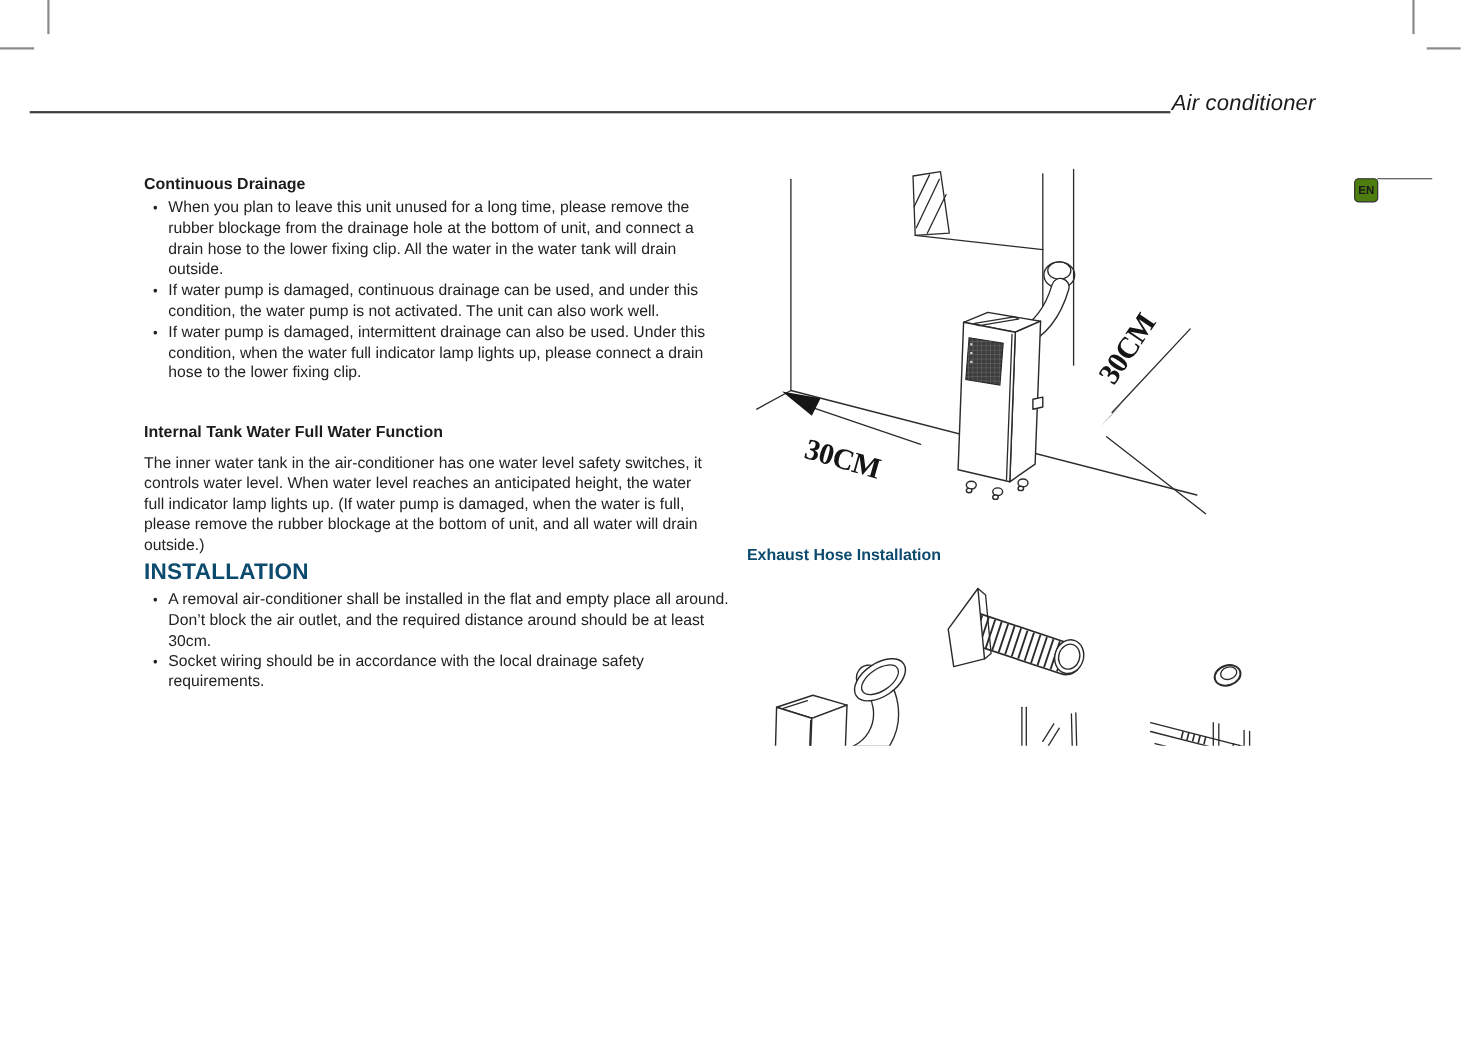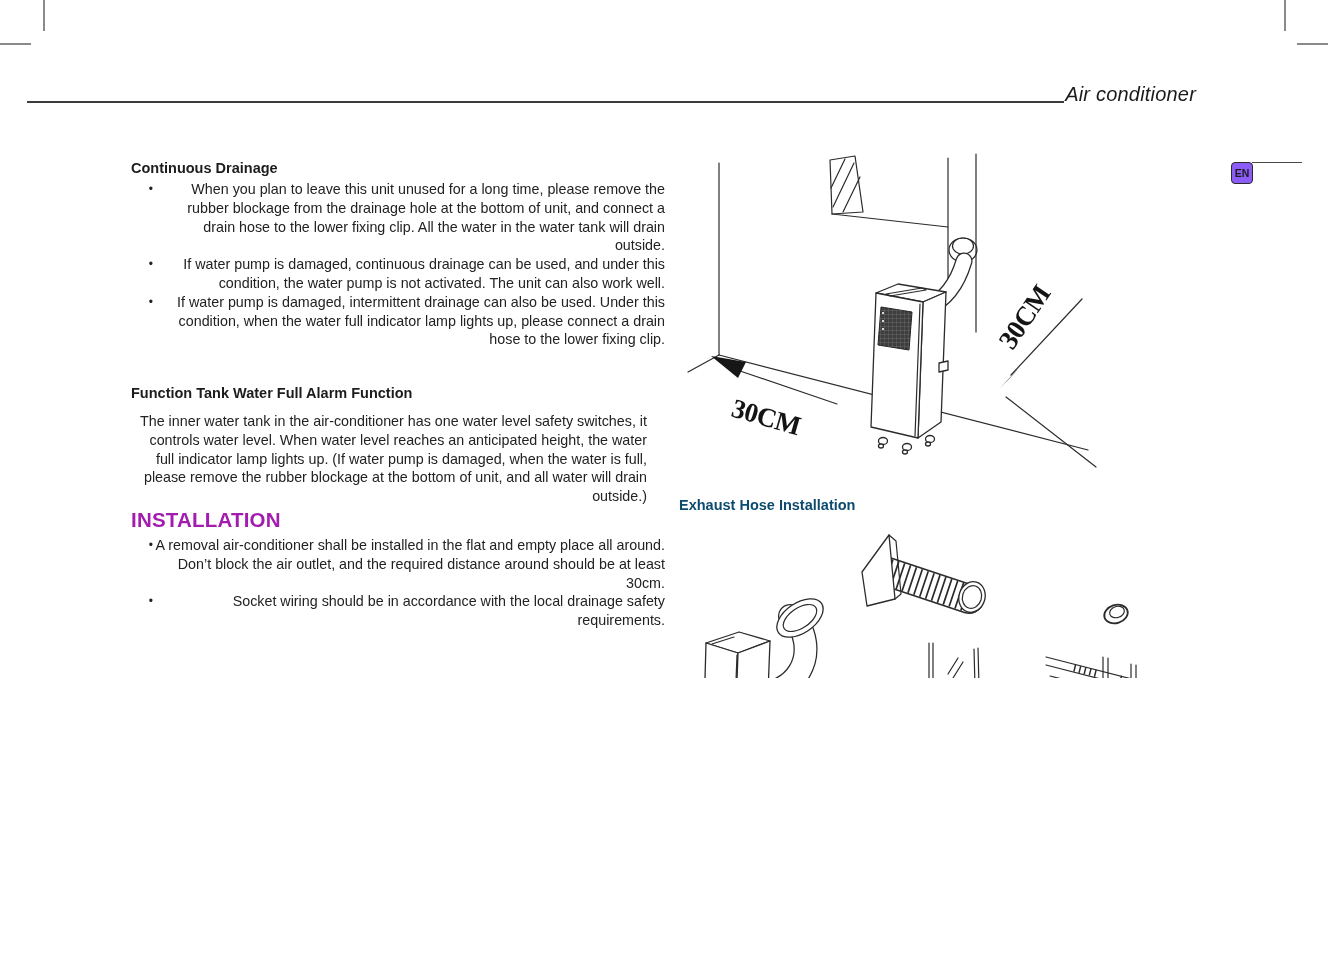--- a/index.html
+++ b/index.html
@@ -8,27 +8,27 @@
   .page { position:absolute; inset:0; width:1328px; height:678px; background:#fff; overflow:hidden; }
 
   .crop { position:absolute; background:#8a8a8a; }
   .crop.v { width:1.5px; height:31px; }
   .crop.h { height:1.5px; width:31px; }
 
   .rule { position:absolute; left:27px; top:101px; width:1037px; height:2px; background:#3c3c3c; }
   .doc-title { position:absolute; top:83px; right:132px; font-size:20px; font-style:italic; color:#1b1b1b; letter-spacing:.2px; }
 
   .en-badge { position:absolute; left:1231px; top:162px; width:22px; height:22px;
-    border:1.6px solid #2a2a2a; border-radius:4px; background:#8b5cf6; color:#1b1b1b;
+    border:1.6px solid #2a2a2a; border-radius:4px; background:#4d7c0f; color:#1b1b1b;
     font-size:10.5px; font-weight:bold; display:flex; align-items:center; justify-content:center; }
   .en-line { position:absolute; left:1252px; top:162px; width:50px; height:1px; background:#4a4a4a; }
 
-  .abs { position:absolute;text-align:right; }
+  .abs { position:absolute; }
   h3.sec { font-size:14.5px; font-weight:bold; color:#1c1c1c; }
-  h2.install { font-size:20.5px; font-weight:bold; color:#a21caf; letter-spacing:.2px; }
+  h2.install { font-size:20.5px; font-weight:bold; color:#0c4a6e; letter-spacing:.2px; }
   .bl { display:flex; font-size:14.3px; line-height:18.8px; color:#222; }
   .bl .bm { width:22px; flex:none; padding-left:8px; font-size:12px; }
   .bl .bt { width:512px; }
   p.body { font-size:14.3px; line-height:18.8px; width:516px; color:#222; }
 
   .caption { position:absolute; left:679px; top:497px; font-size:14.5px; font-weight:bold; color:#0c4a6e; }
   .stray { position:absolute; left:677px; top:816px; font-size:14px; color:#222; }
   .pagenum { position:absolute; left:1233px; top:861px; font-size:18.5px; color:#1c1c1c; }
 
   svg { position:absolute; overflow:visible; }
@@ -65,21 +65,21 @@
     <div class="bl">
       <span class="bm">•</span>
       <span class="bt">If water pump is damaged, continuous drainage can be used, and under this condition, the water pump is not activated. The unit can also work well.</span>
     </div>
     <div class="bl">
       <span class="bm">•</span>
       <span class="bt">If water pump is damaged, intermittent drainage can also be used. Under this condition, when the water full indicator lamp lights up, please connect a drain hose to the lower fixing clip.</span>
     </div>
   </div>
 
-  <h3 class="sec abs" style="left:131px;top:385px">Function Tank Water Full Alarm Function</h3>
+  <h3 class="sec abs" style="left:131px;top:385px">Internal Tank Water Full Water Function</h3>
   <p class="body abs" style="left:131px;top:412px">The inner water tank in the air-conditioner has one water level safety switches, it controls water level. When water level reaches an anticipated height, the water full indicator lamp lights up. (If water pump is damaged, when the water is full, please remove the rubber blockage at the bottom of unit, and all water will drain outside.)</p>
 
   <h2 class="install abs" style="left:131px;top:508px">INSTALLATION</h2>
 
   <div class="abs" style="left:131px;top:536px">
     <div class="bl">
       <span class="bm">•</span>
       <span class="bt">A removal air-conditioner shall be installed in the flat and empty place all around. Don’t block the air outlet, and the required distance around should be at least 30cm.</span>
     </div>
     <div class="bl">

